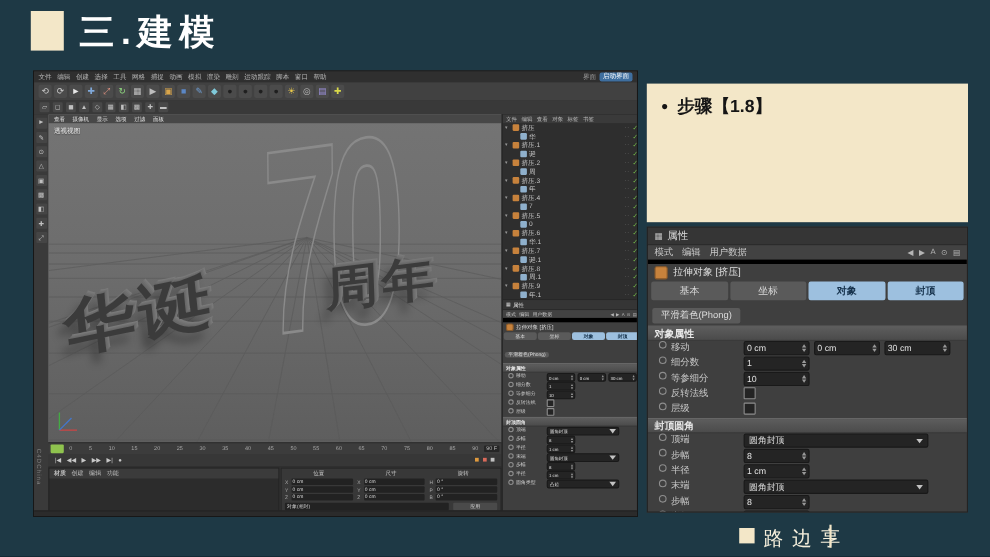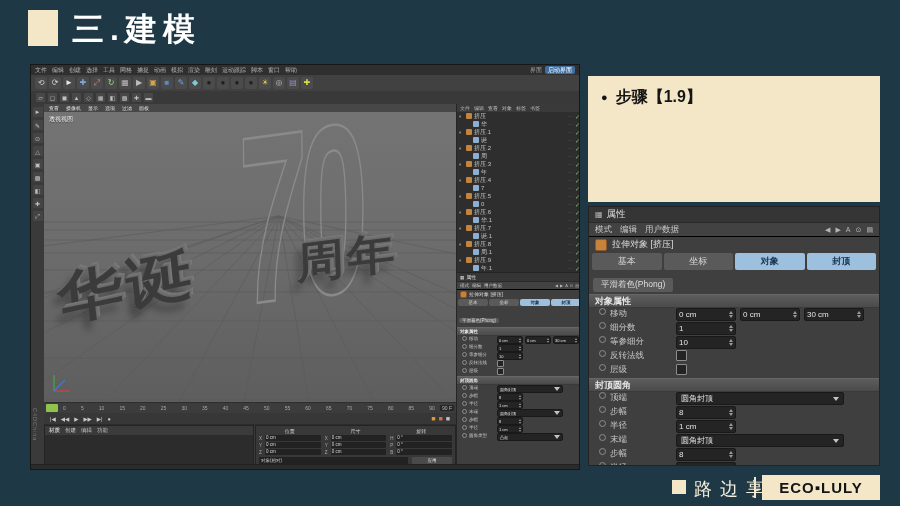--- a/index.html
+++ b/index.html
@@ -97,21 +97,21 @@
   .om-ico{width:6px;height:6px;border-radius:1px;flex:none}
   .om-ico.extrude{background:#c7823c}
   .om-ico.spline{background:#8fb0cc}
   .om-name{flex:1;overflow:hidden;white-space:nowrap}
   .om-dots{color:#8a8a8a;font-size:5px;letter-spacing:1px;flex:none}
   .om-check{color:#79c44c;font-size:6px;flex:none}
 
   
   .attr{background:#3f3f3f;overflow:hidden;color:#ccc}
   .attr .at-title{display:flex;align-items:center;background:#353535;border-bottom:1px solid #2a2a2a;color:#ddd}
-  .attr .at-menu{display:flex;align-items:center;background:#424242;border-bottom:1px solid #000000;color:#c9c9c9}
+  .attr .at-menu{display:flex;align-items:center;background:#424242;border-bottom:4px solid #000000;color:#c9c9c9}
   .attr .at-menu-icons{margin-left:auto;display:flex;color:#b5b5b5}
   .attr .at-obj{display:flex;align-items:center;color:#ddd}
   .attr .at-obj-ico{background:#c7823c;border:1px solid #8a5a2a;border-radius:2px;flex:none}
   .attr .at-tabs{display:flex}
   .attr .at-tab{flex:1;text-align:center;background:#5a5a5a;color:#d8d8d8;border-radius:2px}
   .attr .at-tab.active{background:#9dc0df;color:#16324c;font-weight:bold}
   .attr .at-phong{display:inline-block;background:#5a5a5a;color:#ddd;border-radius:2px}
   .attr .at-sec{background:linear-gradient(#5d5d5d,#4b4b4b);color:#e6e6e6;font-weight:bold;
                 border-top:1px solid #666;border-bottom:1px solid #3a3a3a}
   .attr .at-row{display:flex;align-items:flex-start}
@@ -783,21 +783,21 @@
         </div>
     </div>
 
     <div class="statusbar"></div>
     <div class="watermark">C4DChina</div>
   </div>
 
   <div id="callout">
     <div class="callout-head">
       <span class="callout-bullet">●</span>
-      <span>步骤【1.9】</span>
+      <span>步骤【1.8】</span>
     </div>
   </div>
 
   <div id="attr-lg" class="attr attr-lg">
       <div class="at-title">
         <span class="at-grid">▦</span>
         <span class="at-title-txt">属性</span>
       </div>
       <div class="at-menu">
         <span class="at-menu-item">模式</span>
@@ -938,15 +938,14 @@
           <span class="spin">
             <i class="up"></i>
           </span>
         </span>
       </div>
     </div>
 
   <div class="footer-square"></div>
   <div class="footer-brand">路边享</div>
   <div class="footer-divider"></div>
-  <div class="footer-logo">ECO▪LULY</div>
 
 </div>
 
 </body></html>

